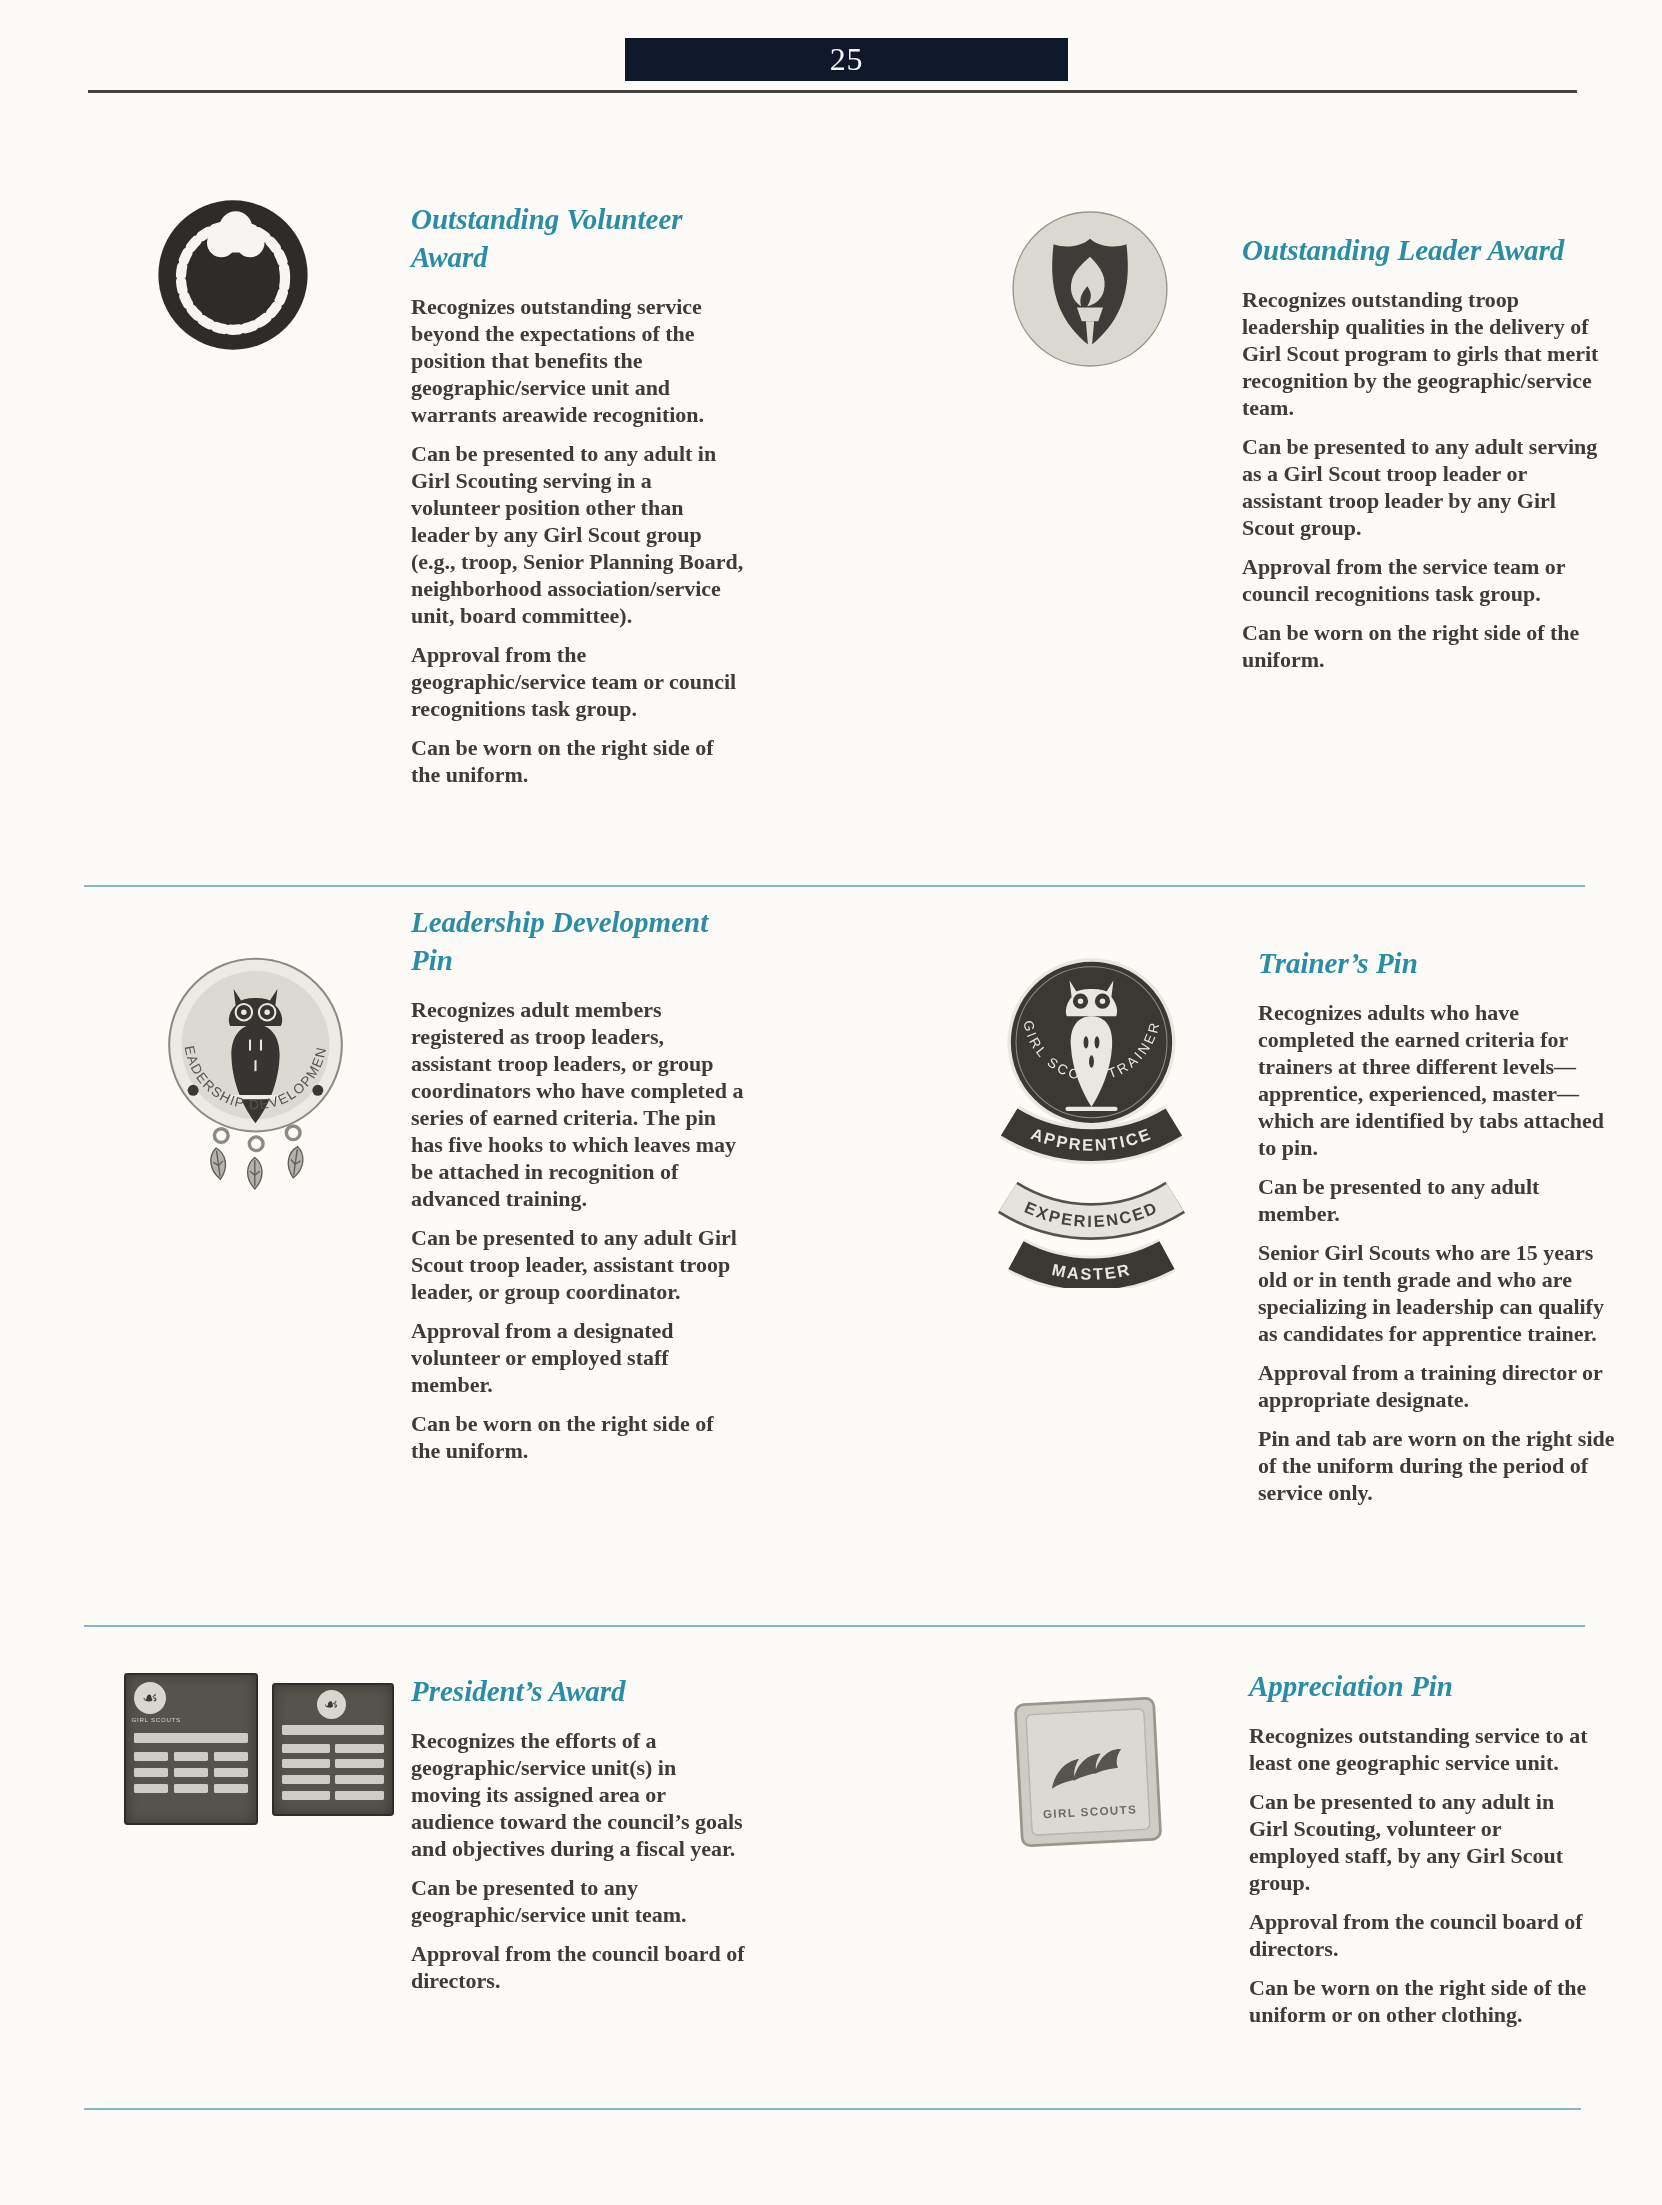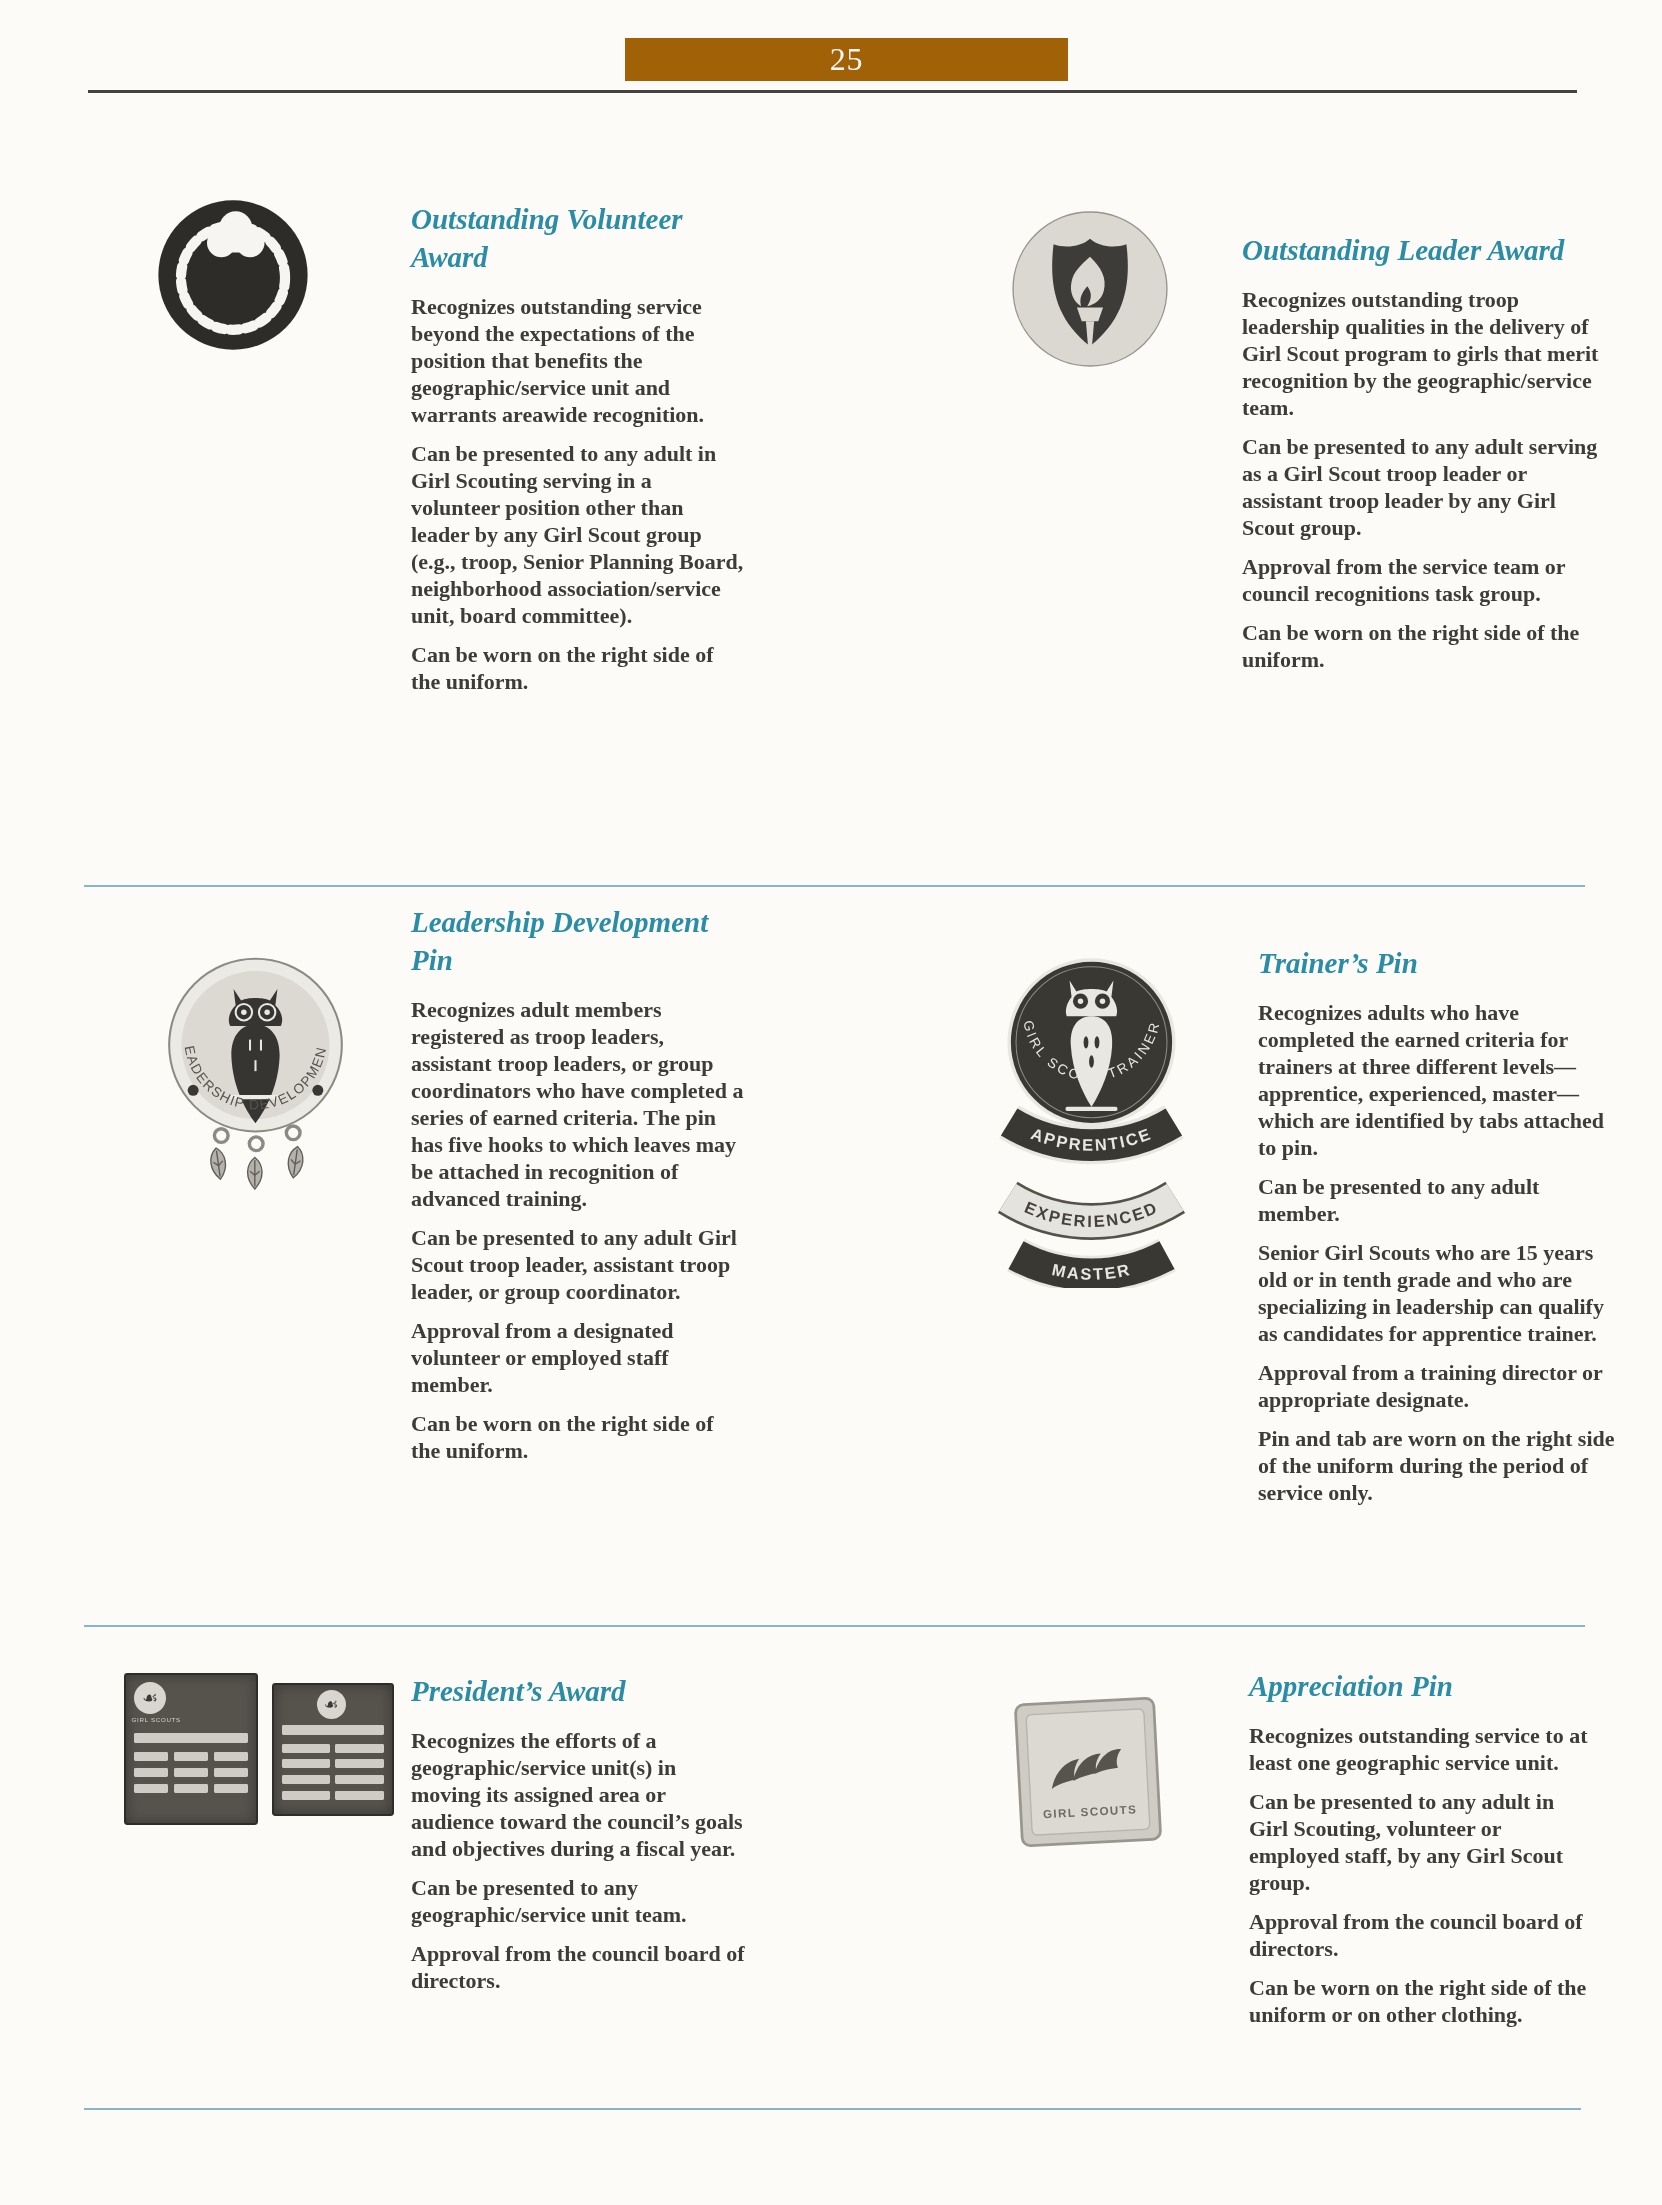--- a/index.html
+++ b/index.html
@@ -2,21 +2,21 @@
 <html style="font-size:11px"><head>
 <meta charset="utf-8">
 <style>
   html,body{margin:0;padding:0;background:#e8e8e8;}
   .page{
     position:relative;width:1662px;height:2205px;margin:0 auto;
     background:#fcfbf7;font-family:"Liberation Serif",serif;overflow:hidden;
   }
   .header-bar{
     position:absolute;left:625px;top:38px;width:443px;height:43px;
-    background:#a16207;display:flex;align-items:center;justify-content:center;
+    background:#0f172a;display:flex;align-items:center;justify-content:center;
   }
   .header-bar .pagenum{color:#f2f6f5;font-size:32px;letter-spacing:0.7px;}
   .rule-dark{position:absolute;left:88px;top:90px;width:1489px;height:2.7px;background:#44423e;}
   .rule-teal{position:absolute;height:2.1px;background:#87b7c6;}
   .txtcol{position:absolute;}
   .txtcol h2{
     margin:0 0 16.5px 0;font-size:29px;line-height:1.3;font-weight:bold;font-style:italic;
     color:#2b8da5;
   }
   .txtcol p{
@@ -69,20 +69,21 @@
         <circle cx="136" cy="64" r="21"></circle>
         <rect x="96" y="42" width="38" height="36" rx="13"></rect>
       </g>
     </svg>
   </div>
 
   <div class="txtcol" style="left:411px;top:201px;width:335px;">
     <h2>Outstanding Volunteer Award</h2>
     <p>Recognizes outstanding service beyond the expectations of the position that benefits the geographic/service unit and warrants areawide recognition.</p>
     <p>Can be presented to any adult in Girl Scouting serving in a volunteer position other than leader by any Girl Scout group (e.g., troop, Senior Planning Board, neighborhood association/service unit, board committee).</p>
+    <p>Approval from the geographic/service team or council recognitions task group.</p>
     <p>Can be worn on the right side of the uniform.</p>
   </div>
 
   <div class="icon-box" style="left:1011px;top:210px;width:158px;height:158px;">
     <svg viewBox="0 0 230 230" width="158" height="158">
       <circle cx="115" cy="115" r="112" fill="#dbd8d2" stroke="#97948c" stroke-width="2"></circle>
       <path d="M115 42 C 102 54, 78 56, 62 50 C 55 108, 64 158, 115 198
                C 166 158, 175 108, 168 50 C 152 56, 128 54, 115 42 Z" fill="#3e3c38"></path>
       <g fill="#dbd8d2">
         <path d="M115 68 C 131 83, 140 99, 135 118 C 132 130, 122 138, 111 140

